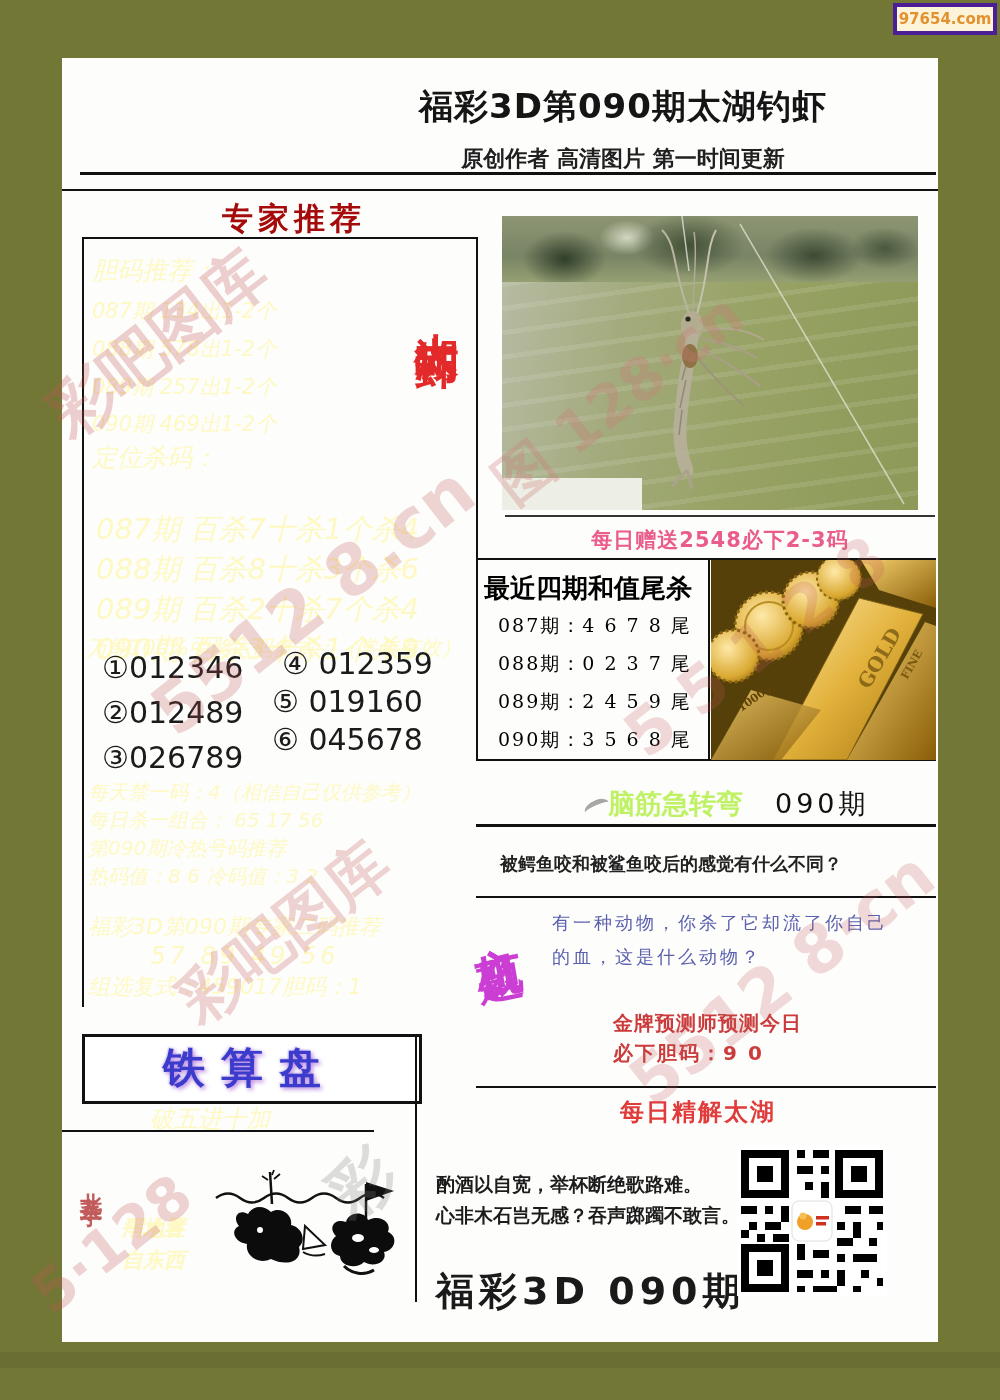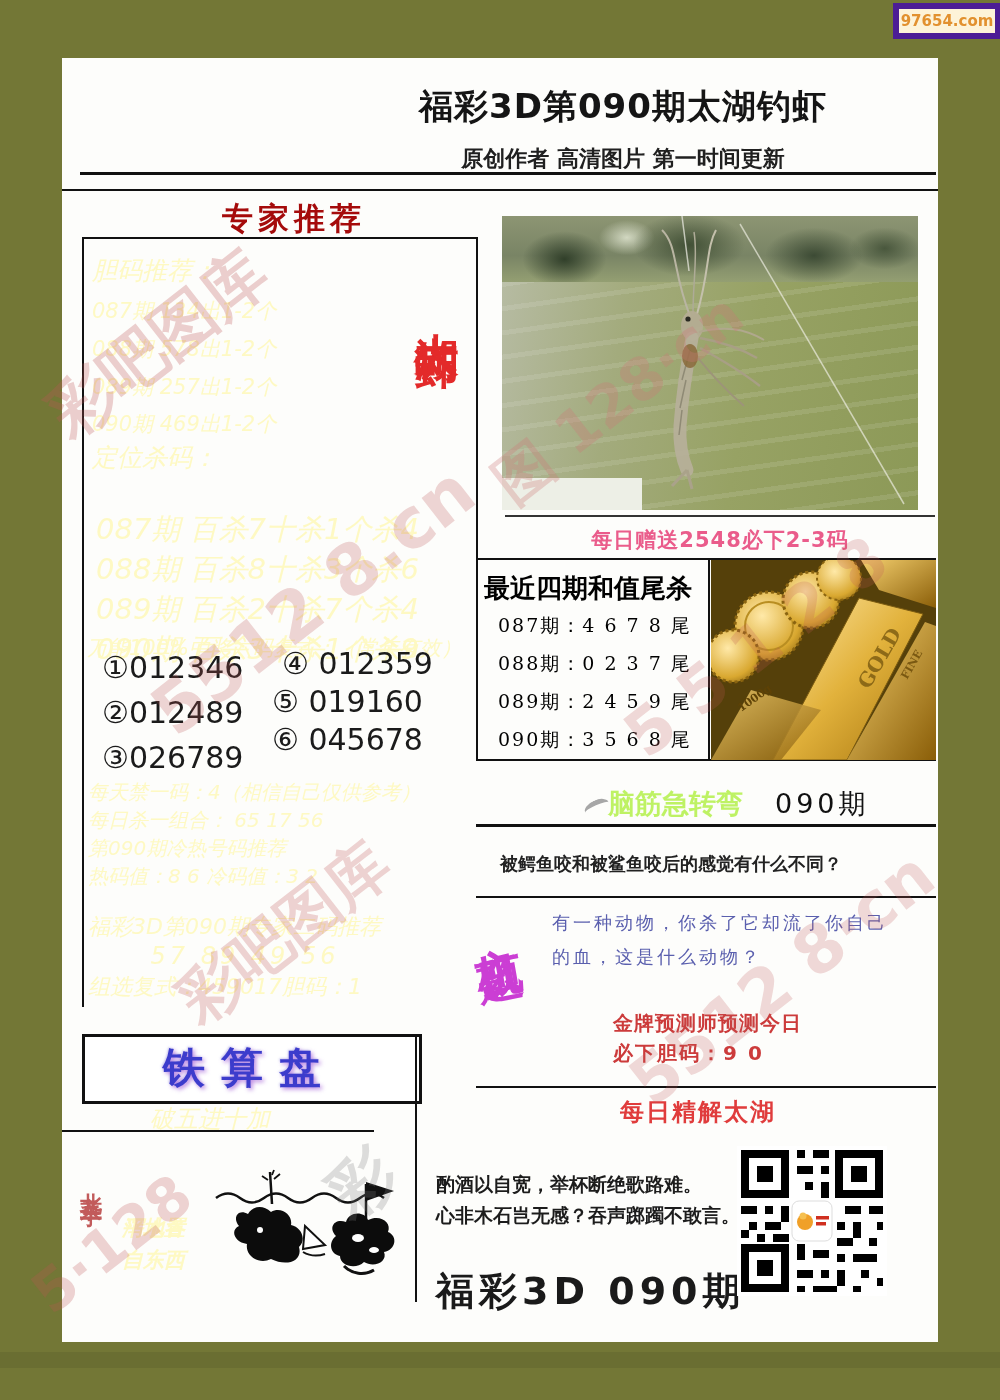--- a/index.html
+++ b/index.html
@@ -6,21 +6,21 @@
   body{
     width:1000px;height:1400px;position:relative;overflow:hidden;
     background:#737736;
     font-family:"DejaVu Sans","Liberation Sans",sans-serif;
   }
   .abs{position:absolute;}
   .nowrap{white-space:nowrap;}
   
   .badge{
     left:893px;top:3px;width:96px;height:24px;
-    background:#fdf3d8;border:6px solid #4c1d95;color:#e2912f;
+    background:#fdf3d8;border:4px solid #4c1d95;color:#e2912f;
     font-size:15px;line-height:24px;text-align:center;font-weight:bold;
   }
   
   .page{left:62px;top:58px;width:876px;height:1284px;background:#fdfdfb;}
   
   .title{left:378px;top:84px;width:490px;font-size:34px;font-weight:bold;color:#151515;letter-spacing:1px;text-align:center;}
   .subtitle{left:398px;top:144px;width:450px;font-size:22px;font-weight:600;color:#202020;text-align:center;}
   .hline{background:#111;}
   
   .expert-header{left:190px;top:198px;font-size:31px;font-weight:bold;color:#a50b0b;letter-spacing:5px;margin-left:32px;}

